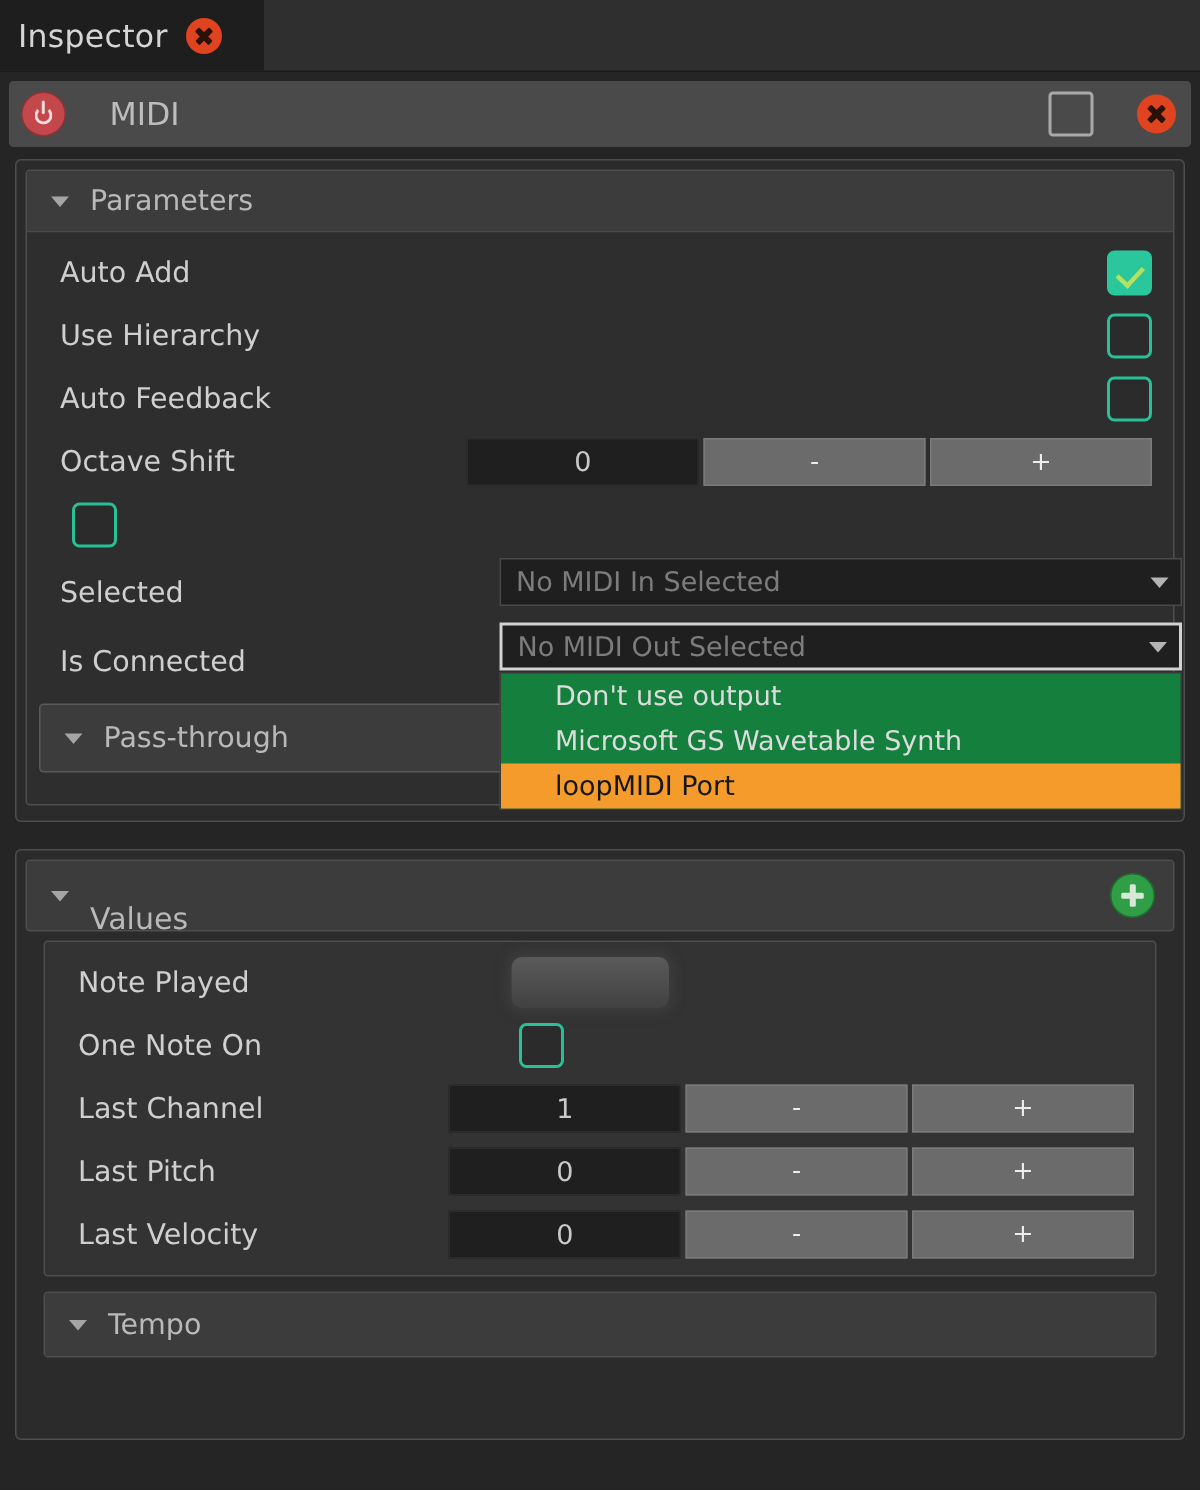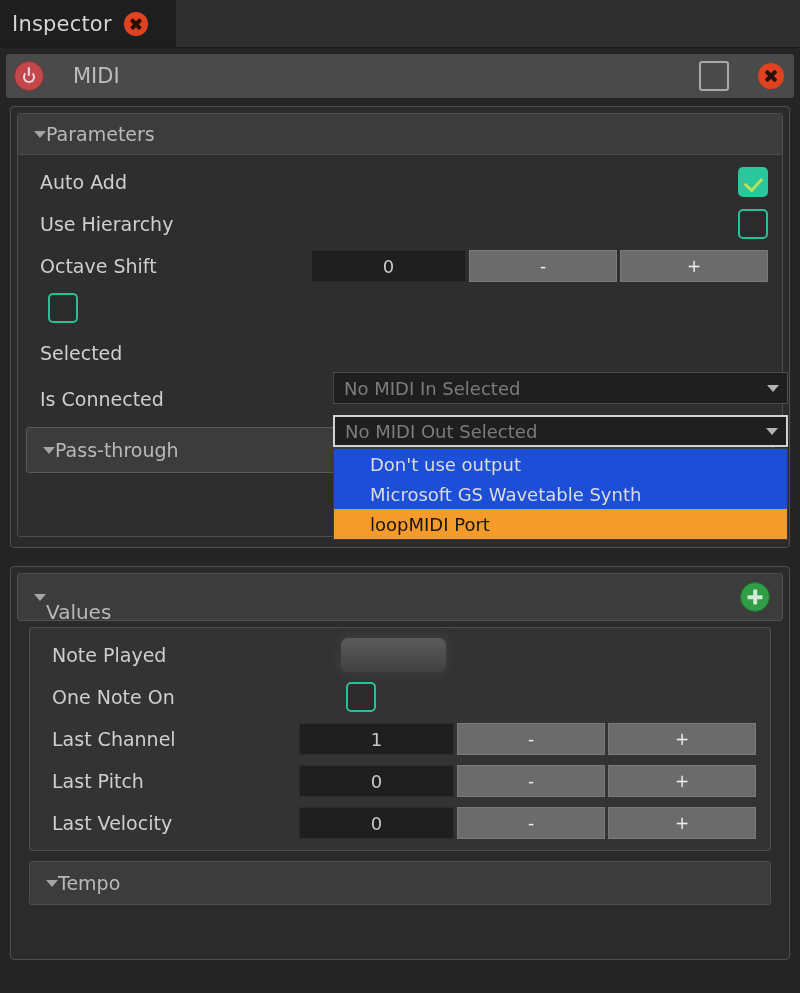--- a/index.html
+++ b/index.html
@@ -134,20 +134,21 @@
     margin: 6px;
     border: 1px solid #4e4e4e;
     border-radius: 3px;
     background: #2e2e2e;
   }
   .section-head {
     height: 40px;
     background: #3c3c3c;
     display: flex;
     align-items: center;
+    gap: 14px;
     padding: 0 12px;
     border-bottom: 1px solid #4a4a4a;
     border-radius: 3px 3px 0 0;
   }
   .chev {
     width: 0; height: 0;
     border-left: 6.5px solid transparent;
     border-right: 6.5px solid transparent;
     border-top: 7px solid #a5a5a5;
     flex: none;
@@ -256,21 +257,21 @@
     margin-left: auto;
     width: 0; height: 0;
     border-left: 6px solid transparent;
     border-right: 6px solid transparent;
     border-top: 7px solid #b4b4b4;
   }
 
   .dd-menu {
     position: absolute;
     width: 455px;
-    background: #1d4ed8;
+    background: #15803d;
     border: 1px solid #3a3a3a;
     box-sizing: border-box;
     z-index: 50;
   }
   .dd-item {
     height: 30px;
     display: flex; align-items: center;
     padding-left: 36px;
     font-size: 18px;
     color: #dcdcdc;
@@ -320,20 +321,26 @@
           </span>
       </div>
 
       <div class="row">
         <span class="row-label">Use Hierarchy</span>
         <span class="ctl">
             <span class="cb"></span>
           </span>
       </div>
 
+      <div class="row">
+        <span class="row-label">Auto Feedback</span>
+        <span class="ctl">
+            <span class="cb"></span>
+          </span>
+      </div>
 
       <div class="row">
         <span class="row-label">Octave Shift</span>
         <span class="ctl stepper">
           <span class="value-box">0</span>
           <span class="step-btn">-</span>
           <span class="step-btn">+</span>
         </span>
       </div>
 

